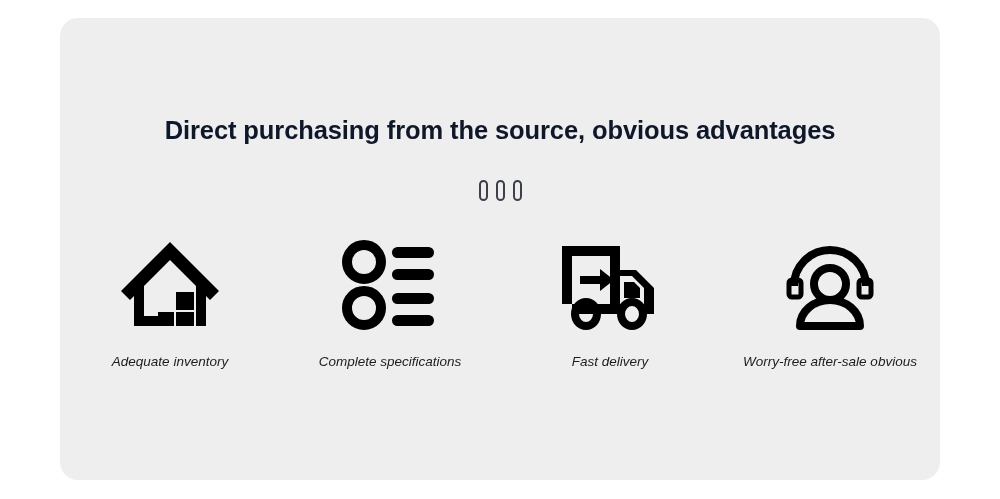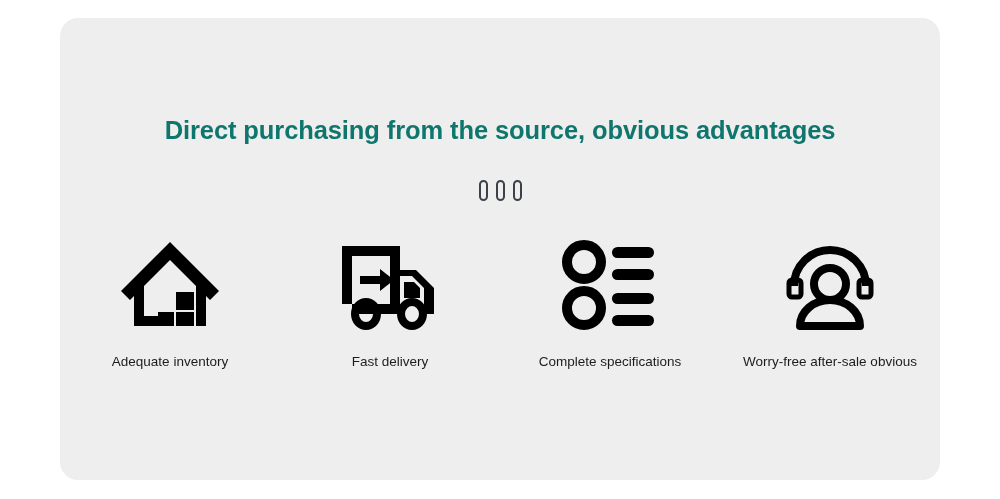--- a/index.html
+++ b/index.html
@@ -37,21 +37,21 @@
   
   .headline {
     position: absolute;
     left: 0;
     top: 98px;
     width: 880px;
     text-align: center;
     font-size: 25.5px;
     font-weight: bold;
     letter-spacing: -0.1px;
-    color: #0f766e;
+    color: #0f172a;
     white-space: nowrap;
   }
 
   
   .divider {
     position: absolute;
     left: 0;
     top: 162px;
     width: 880px;
     display: flex;
@@ -69,20 +69,21 @@
   }
 
   
   .features {
     position: absolute;
     left: 0;
     top: 218px;
     width: 880px;
     display: flex;
     align-items: flex-start;
+    font-style: italic;
   }
   .feature {
     flex: 1 1 0;
     display: flex;
     flex-direction: column;
     align-items: center;
   }
   .feature-icon {
     height: 96px;
     display: flex;
@@ -126,47 +127,47 @@
             <rect x="58" y="56" width="18" height="18" fill="#000000"></rect>
             <rect x="58" y="76" width="18" height="14" fill="#000000"></rect>
             <rect x="40" y="76" width="16" height="14" fill="#000000"></rect>
           </svg>
         </div>
         <div class="feature-label">Adequate inventory</div>
       </div>
 
       <div class="feature">
         <div class="feature-icon">
+          <svg width="100" height="96" viewBox="0 0 100 96" fill="none" aria-hidden="true">
+            <circle cx="24" cy="26" r="17" stroke="#000000" stroke-width="10" fill="none"></circle>
+            <circle cx="24" cy="72" r="17" stroke="#000000" stroke-width="10" fill="none"></circle>
+            <rect x="52" y="11" width="42" height="11" rx="5.5" fill="#000000"></rect>
+            <rect x="52" y="33" width="42" height="11" rx="5.5" fill="#000000"></rect>
+            <rect x="52" y="57" width="42" height="11" rx="5.5" fill="#000000"></rect>
+            <rect x="52" y="79" width="42" height="11" rx="5.5" fill="#000000"></rect>
+          </svg>
+        </div>
+        <div class="feature-label">Complete specifications</div>
+      </div>
+
+      <div class="feature">
+        <div class="feature-icon">
           <svg width="104" height="96" viewBox="0 0 104 96" fill="none" aria-hidden="true">
 
             <path d="M4 10 L62 10 L62 34 L78 34 L96 52 L96 78 L86 78 L86 52 L74 40 L62 40 L62 78 L14 78 L14 68 L52 68 L52 20 L14 20 L14 68 L4 68 Z" fill="#000000"></path>
 
             <path d="M22 40 L42 40 L42 33 L56 44 L42 55 L42 48 L22 48 Z" fill="#000000"></path>
 
             <path d="M66 46 L76 46 L82 52 L82 62 L66 62 Z" fill="#000000"></path>
 
             <ellipse cx="28" cy="78" rx="11" ry="12" stroke="#000000" stroke-width="8" fill="none"></ellipse>
             <ellipse cx="74" cy="78" rx="11" ry="12" stroke="#000000" stroke-width="8" fill="none"></ellipse>
           </svg>
         </div>
         <div class="feature-label">Fast delivery</div>
-      </div>
-
-      <div class="feature">
-        <div class="feature-icon">
-          <svg width="100" height="96" viewBox="0 0 100 96" fill="none" aria-hidden="true">
-            <circle cx="24" cy="26" r="17" stroke="#000000" stroke-width="10" fill="none"></circle>
-            <circle cx="24" cy="72" r="17" stroke="#000000" stroke-width="10" fill="none"></circle>
-            <rect x="52" y="11" width="42" height="11" rx="5.5" fill="#000000"></rect>
-            <rect x="52" y="33" width="42" height="11" rx="5.5" fill="#000000"></rect>
-            <rect x="52" y="57" width="42" height="11" rx="5.5" fill="#000000"></rect>
-            <rect x="52" y="79" width="42" height="11" rx="5.5" fill="#000000"></rect>
-          </svg>
-        </div>
-        <div class="feature-label">Complete specifications</div>
       </div>
 
       <div class="feature">
         <div class="feature-icon">
           <svg width="100" height="96" viewBox="0 0 100 96" fill="none" aria-hidden="true">
 
             <path d="M14 50 A36 36 0 0 1 86 50" stroke="#000000" stroke-width="8" fill="none" stroke-linecap="butt"></path>
 
             <rect x="9" y="44" width="12" height="17" rx="3" stroke="#000000" stroke-width="5" fill="none"></rect>
             <rect x="79" y="44" width="12" height="17" rx="3" stroke="#000000" stroke-width="5" fill="none"></rect>

